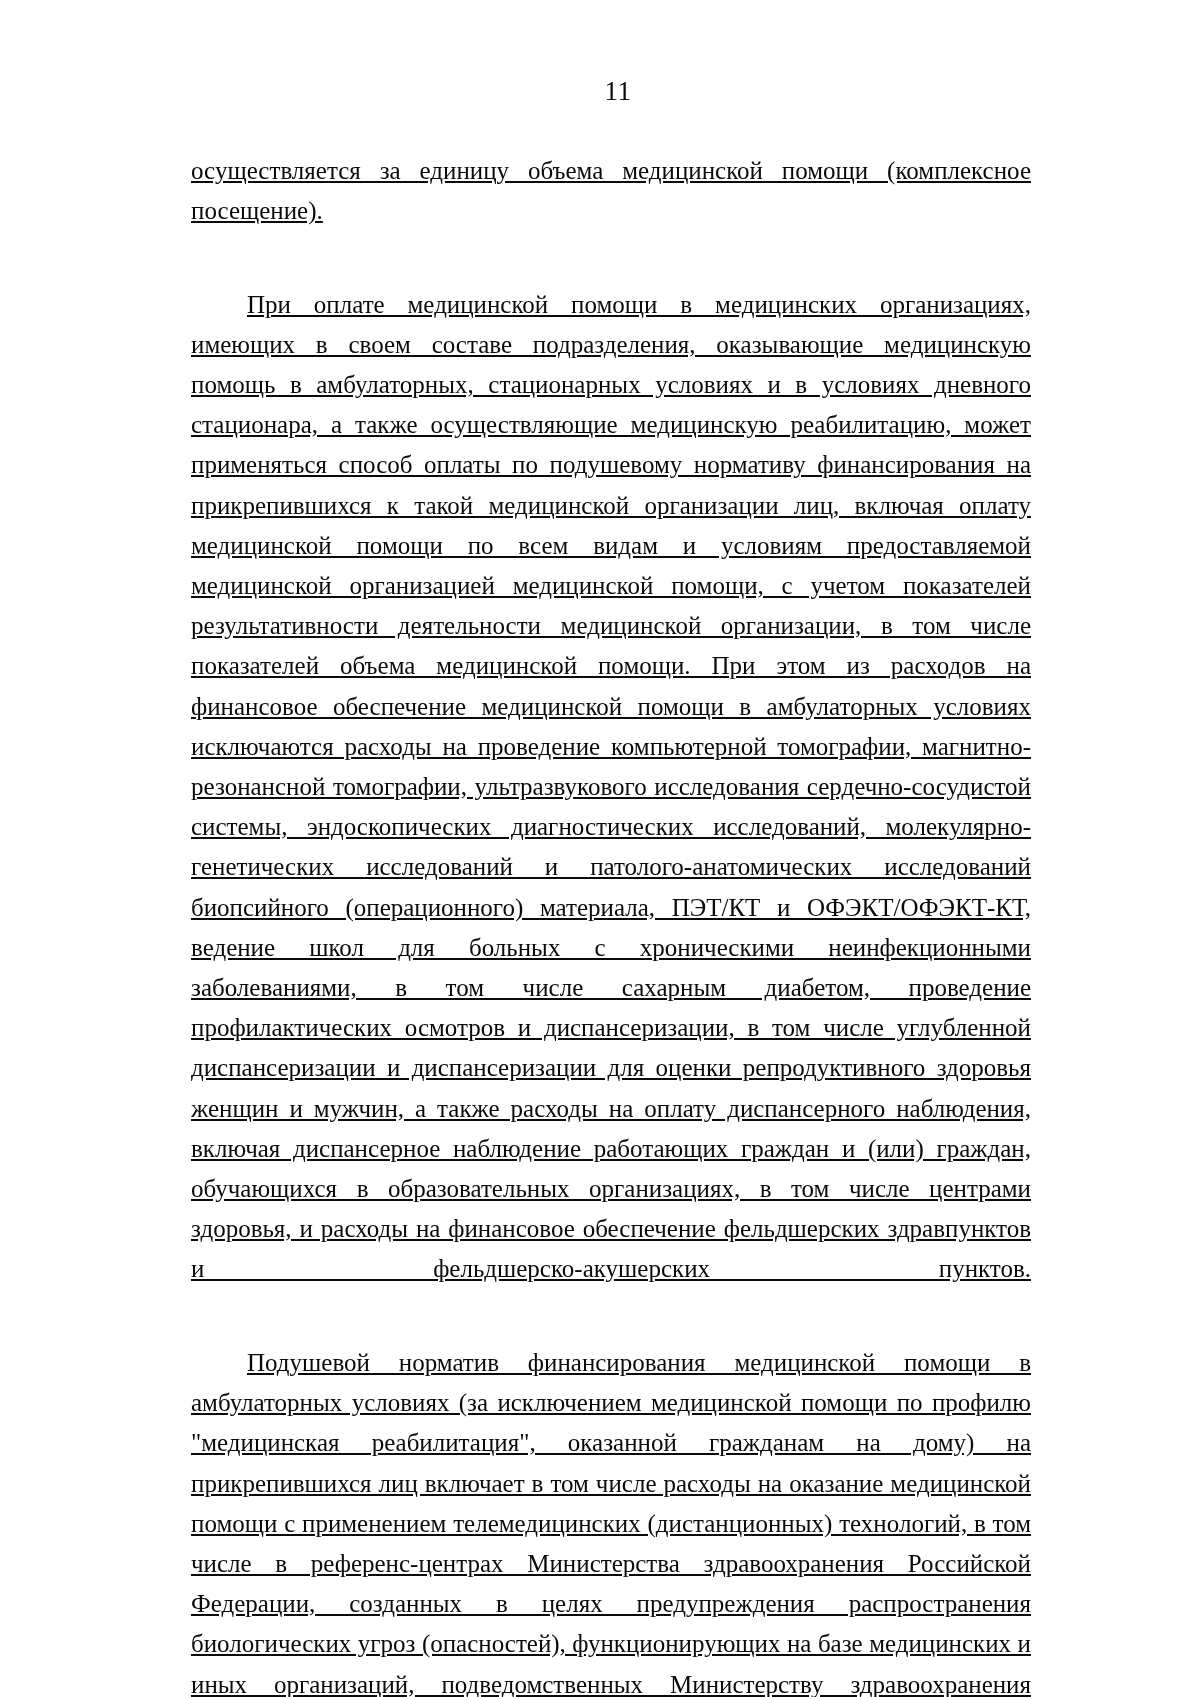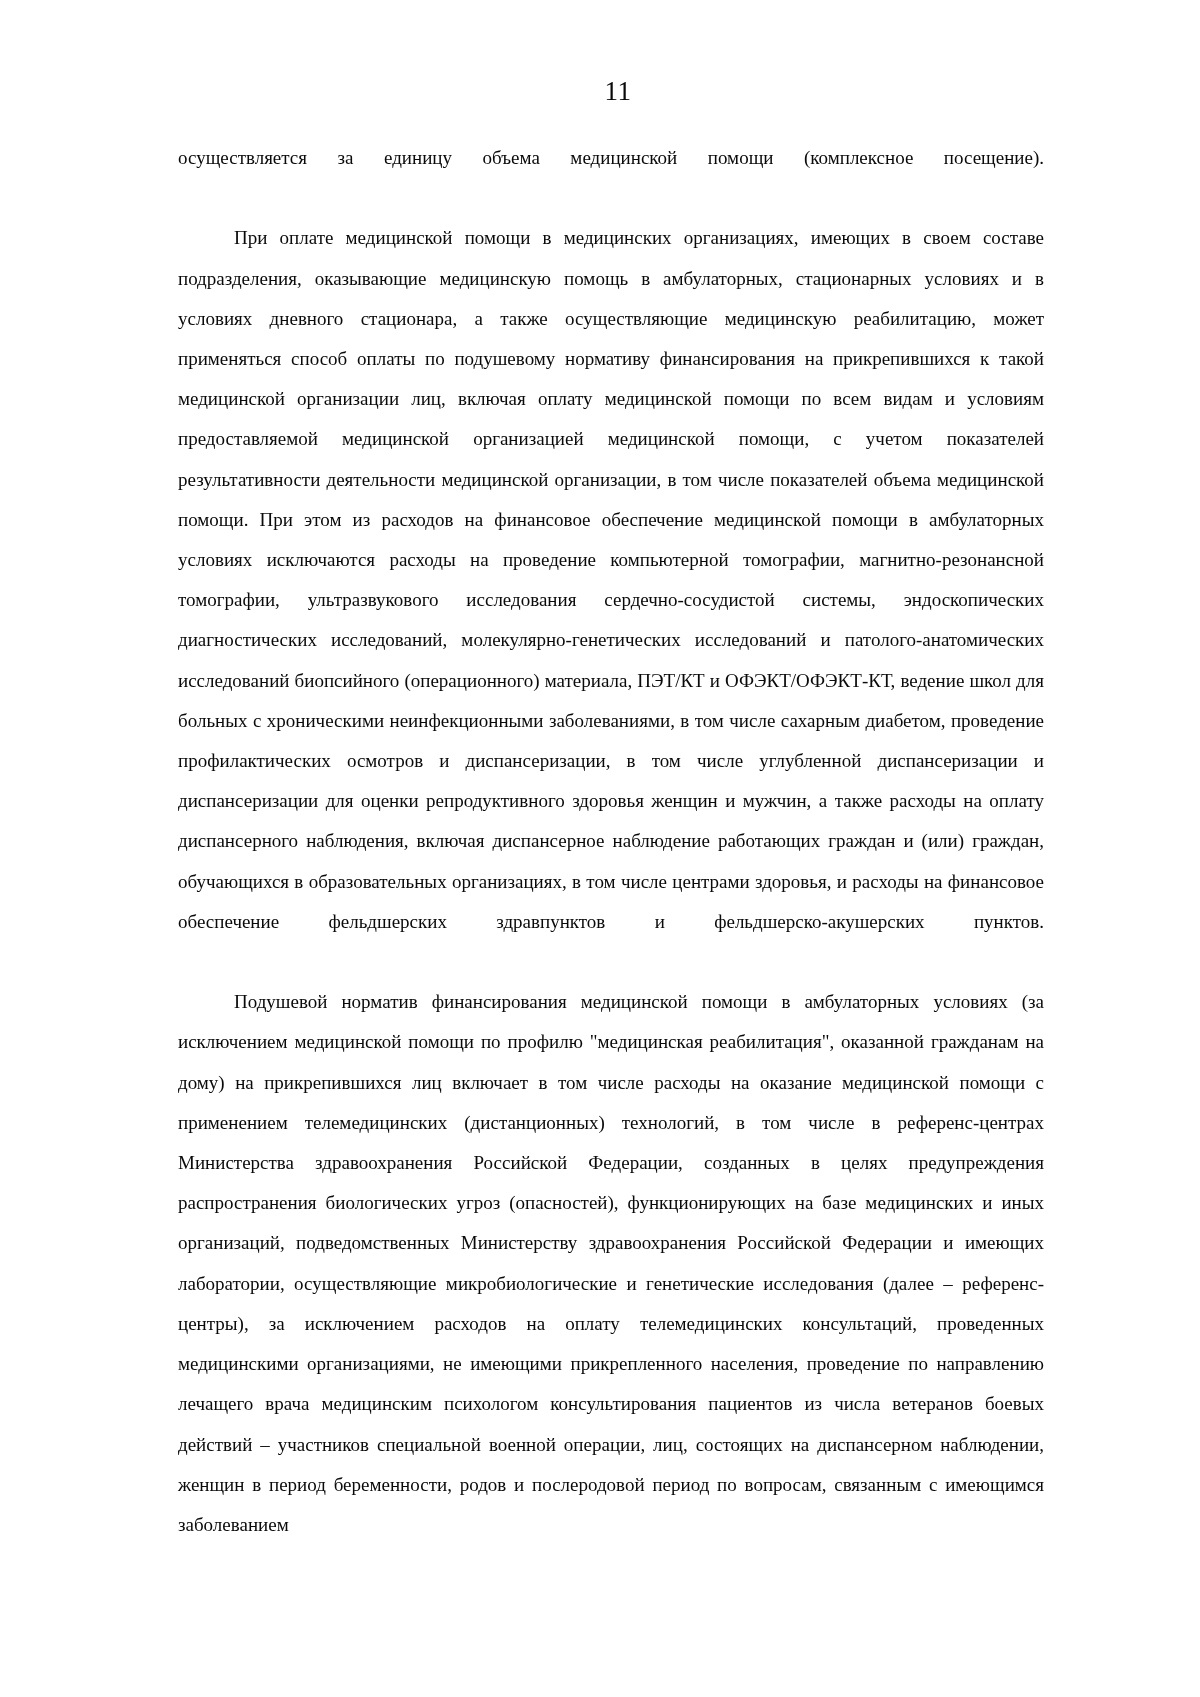--- a/index.html
+++ b/index.html
@@ -30,28 +30,29 @@
     letter-spacing: 0.5px;
     padding-left: 18px;
   }
   .body-block {
     position: absolute;
     top: 138px;
     left: 178px;
     width: 866px;
   }
   .para {
-    margin: 0;
-    font-size: 19px;
+    margin: 13px;
+    font-size: 25px;
     line-height: 40.2px;
     text-align: justify;
     text-justify: inter-word;
     hyphens: none;
     -webkit-hyphens: none;
     word-spacing: 0.1px;
+    text-decoration: underline;
   }
   .para.indent {
     text-indent: 56px;
   }
   
   .para::after {
     content: "";
     display: inline-block;
     width: 100%;
   }

